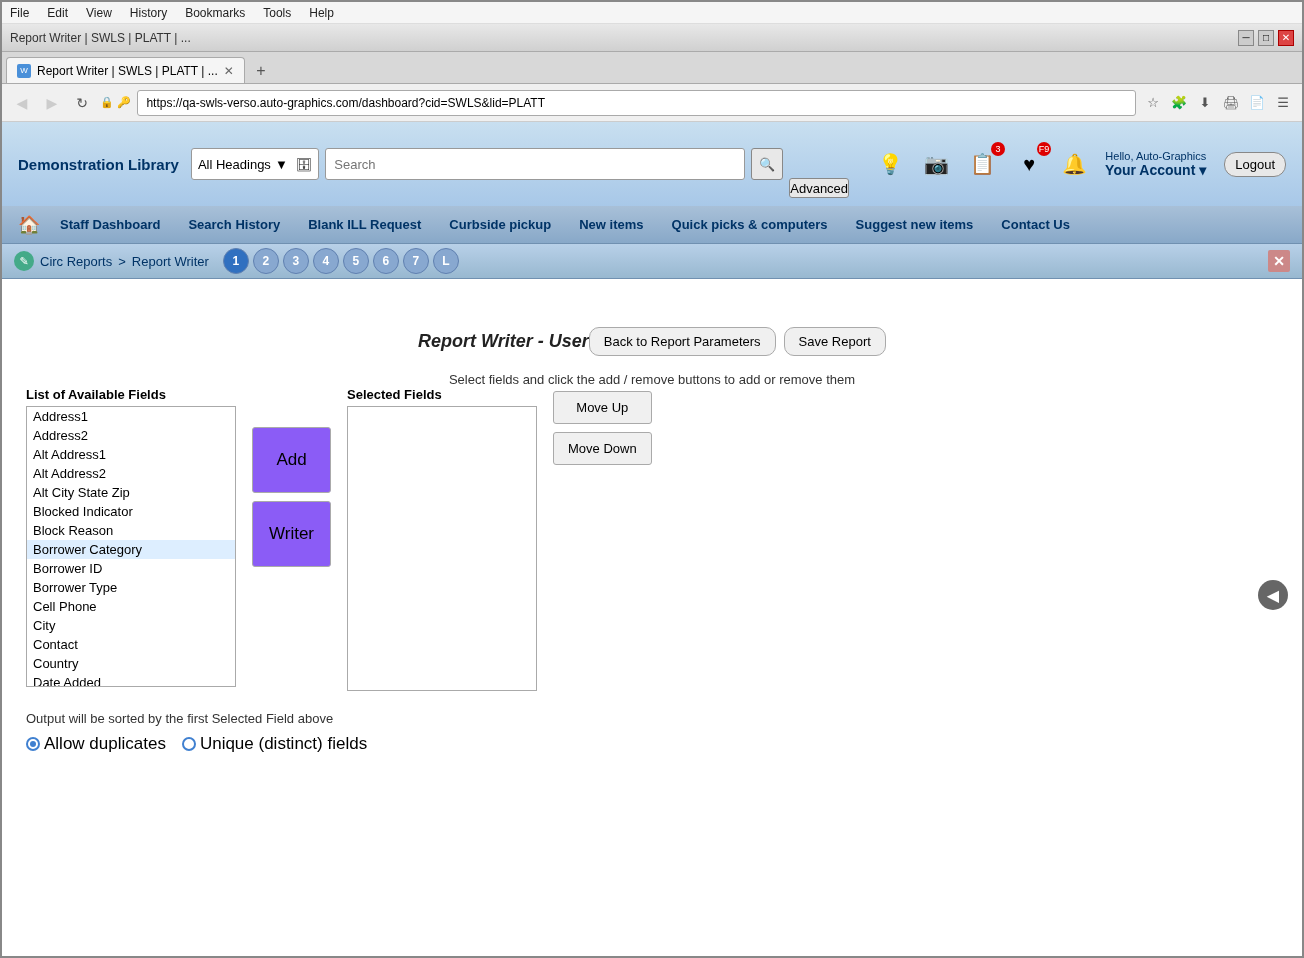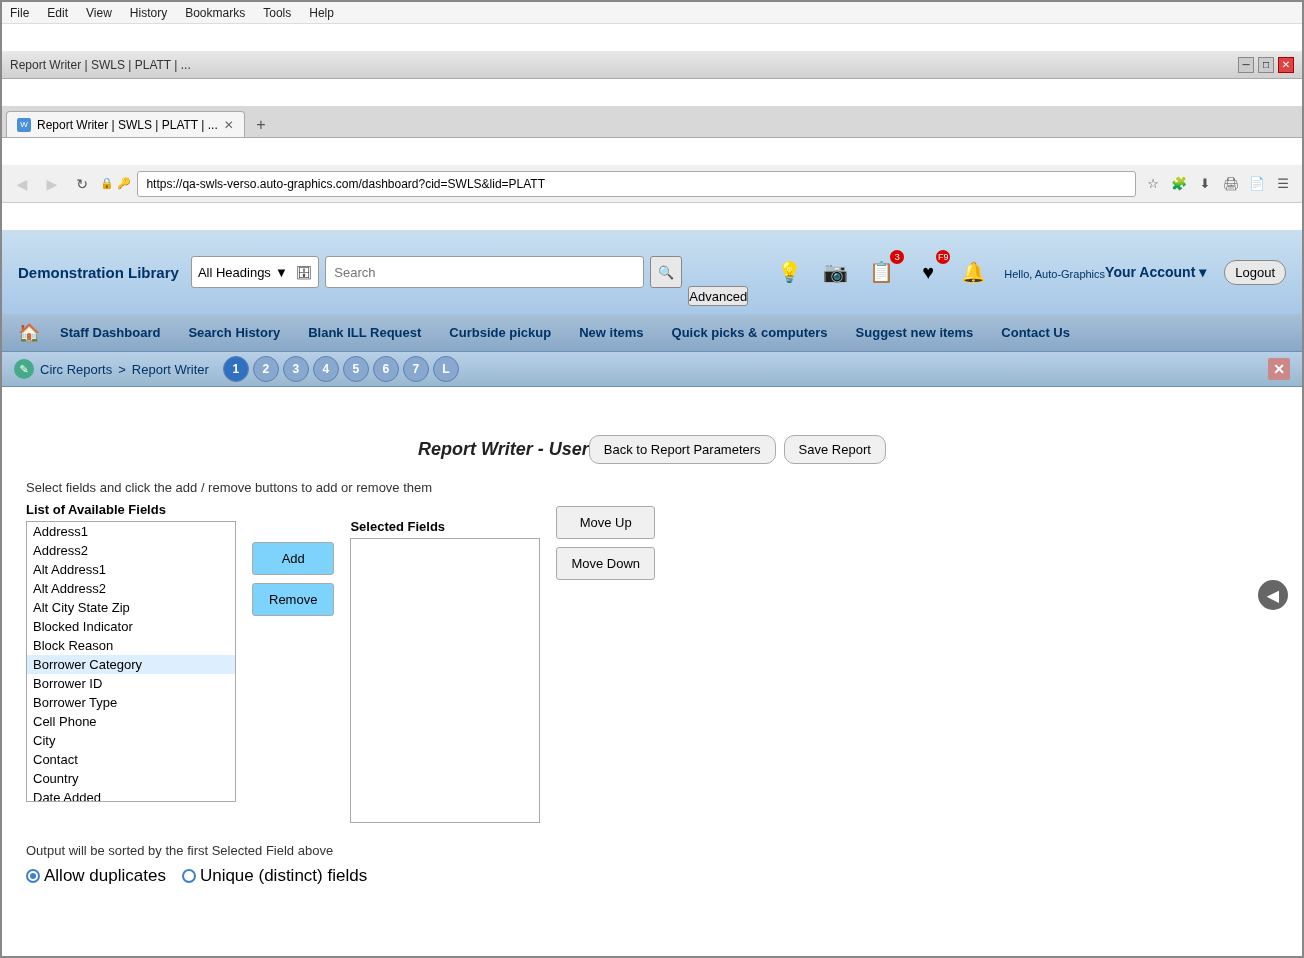--- a/index.html
+++ b/index.html
@@ -1,19 +1,19 @@
 <!DOCTYPE html>
 <html><head>
   <meta charset="utf-8">
   <style>
     * { box-sizing: border-box; margin: 0; padding: 0; }
     body { font-family: Arial, sans-serif; font-size: 13px; background: #fff; overflow: hidden; }
 
     
-    .browser-frame { width: 1304px; height: 958px; display: flex; flex-direction: column; border: 2px solid #888; gap: 27px; }
+    .browser-frame { width: 1304px; height: 958px; display: flex; flex-direction: column; border: 2px solid #888; }
 
     .browser-titlebar {
       background: linear-gradient(to bottom, #e8e8e8, #d0d0d0);
       height: 28px;
       display: flex;
       align-items: center;
       padding: 0 8px;
       border-bottom: 1px solid #aaa;
     }
     .window-controls { display: flex; gap: 4px; margin-left: auto; }
@@ -100,21 +100,21 @@
     }
     .search-input { border: none; outline: none; width: 100%; font-size: 13px; }
     .search-btn { width: 32px; height: 32px; border: 1px solid #888; border-radius: 3px; background: #e8e8e8; cursor: pointer; display: flex; align-items: center; justify-content: center; }
     .advanced-btn { height: 20px; padding: 0 0; border: 1px solid #888; border-radius: 3px; background: #e8e8e8; cursor: pointer; font-size: 13px; margin-top: 48px; }
 
     .header-icons { display: flex; align-items: center; gap: 10px; margin-left: 12px; }
     .header-icon { width: 36px; height: 36px; cursor: pointer; display: flex; align-items: center; justify-content: center; font-size: 20px; }
     .header-icon-badge { position: relative; }
     .badge { position: absolute; top: -4px; right: -4px; background: #d00; color: #fff; border-radius: 50%; width: 14px; height: 14px; font-size: 9px; display: flex; align-items: center; justify-content: center; }
 
-    .account-section { display: flex; flex-direction: row; align-items: flex-end; font-size: 12px; color: #003366; cursor: pointer; }
+    .account-section { display: flex; flex-direction: column; align-items: flex-end; font-size: 12px; color: #003366; cursor: pointer; }
     .account-name { font-weight: bold; font-size: 14px; }
     .logout-btn { border: 1px solid #888; border-radius: 12px; padding: 4px 10px; background: #e8e8e8; cursor: pointer; font-size: 13px; margin-left: 10px; align-self: center; }
 
     
     .nav-bar {
       background: linear-gradient(to bottom, #a8c0d8, #88a8c8);
       display: flex;
       align-items: center;
       gap: 0;
       padding: 0 12px;
@@ -148,42 +148,42 @@
     .close-x { margin-left: auto; width: 22px; height: 22px; background: #c88; border-radius: 2px; display: flex; align-items: center; justify-content: center; color: #fff; font-weight: bold; cursor: pointer; font-size: 14px; }
 
     
     .main-content { flex: 1; padding: 20px 24px; background: #fff; overflow-y: auto; }
 
     .page-header { display: flex; align-items: center; justify-content: center; margin-bottom: 16px; margin-top: 28px; }
     .page-title { font-size: 18px; font-style: italic; font-weight: bold; color: #222; }
     .page-actions { display: flex; gap: 8px; }
     .action-btn { padding: 6px 14px; border: 1px solid #aaa; border-radius: 10px; background: #f0f0f0; cursor: pointer; font-size: 13px; }
 
-    .instruction-text { font-size: 13px; color: #333; margin-bottom: 7px; }
+    .instruction-text { font-size: 13px; color: #333; margin-bottom: 0; text-align: center; }
 
     .fields-section { display: flex; gap: 8px; align-items: flex-start; }
 
     .field-panel { display: flex; flex-direction: column; }
     .field-panel-label { font-weight: bold; font-size: 13px; margin-bottom: 4px; }
 
     .field-list {
       width: 210px;
       height: 281px;
       border: 1px solid #aaa;
       overflow-y: auto;
       background: #fff;
       font-size: 13px;
     }
     .field-item { padding: 2px 6px; cursor: pointer; }
     .field-item.highlighted { background: #ddeeff; }
 
     .add-remove-btns { display: flex; flex-direction: column; gap: 8px; justify-content: center; padding: 40px 8px 0; }
-    .op-btn { padding: 8px 16px; border: 1px solid #aaa; border-radius: 3px; background: #7dd3fc; cursor: pointer; font-size: 13px; }
-
-    .selected-panel { display: flex; flex-direction: column; margin-top: 17px; }
+    .op-btn { padding: 22px 16px; border: 1px solid #aaa; border-radius: 3px; background: #8b5cf6; cursor: pointer; font-size: 17px; }
+
+    .selected-panel { display: flex; flex-direction: column; }
     .selected-list {
       width: 190px;
       height: 285px;
       border: 1px solid #aaa;
       background: #fff;
       overflow-y: auto;
     }
 
     .move-btns { display: flex; flex-direction: column; gap: 8px; padding-top: 4px; margin-left: 8px; }
     .move-btn {
@@ -368,21 +368,21 @@
               <div class="field-item">Cell Phone</div>
               <div class="field-item">City</div>
               <div class="field-item">Contact</div>
               <div class="field-item">Country</div>
               <div class="field-item">Date Added</div>
             </div>
         </div>
 
         <div class="add-remove-btns">
           <button class="op-btn">Add</button>
-          <button class="op-btn">Remove</button>
+          <button class="op-btn">Writer</button>
         </div>
 
         <div class="selected-panel">
           <div class="field-panel-label">Selected Fields</div>
           <div class="selected-list"></div>
         </div>
 
         <div class="move-btns">
           <button class="move-btn">Move Up</button>
           <button class="move-btn">Move Down</button>

